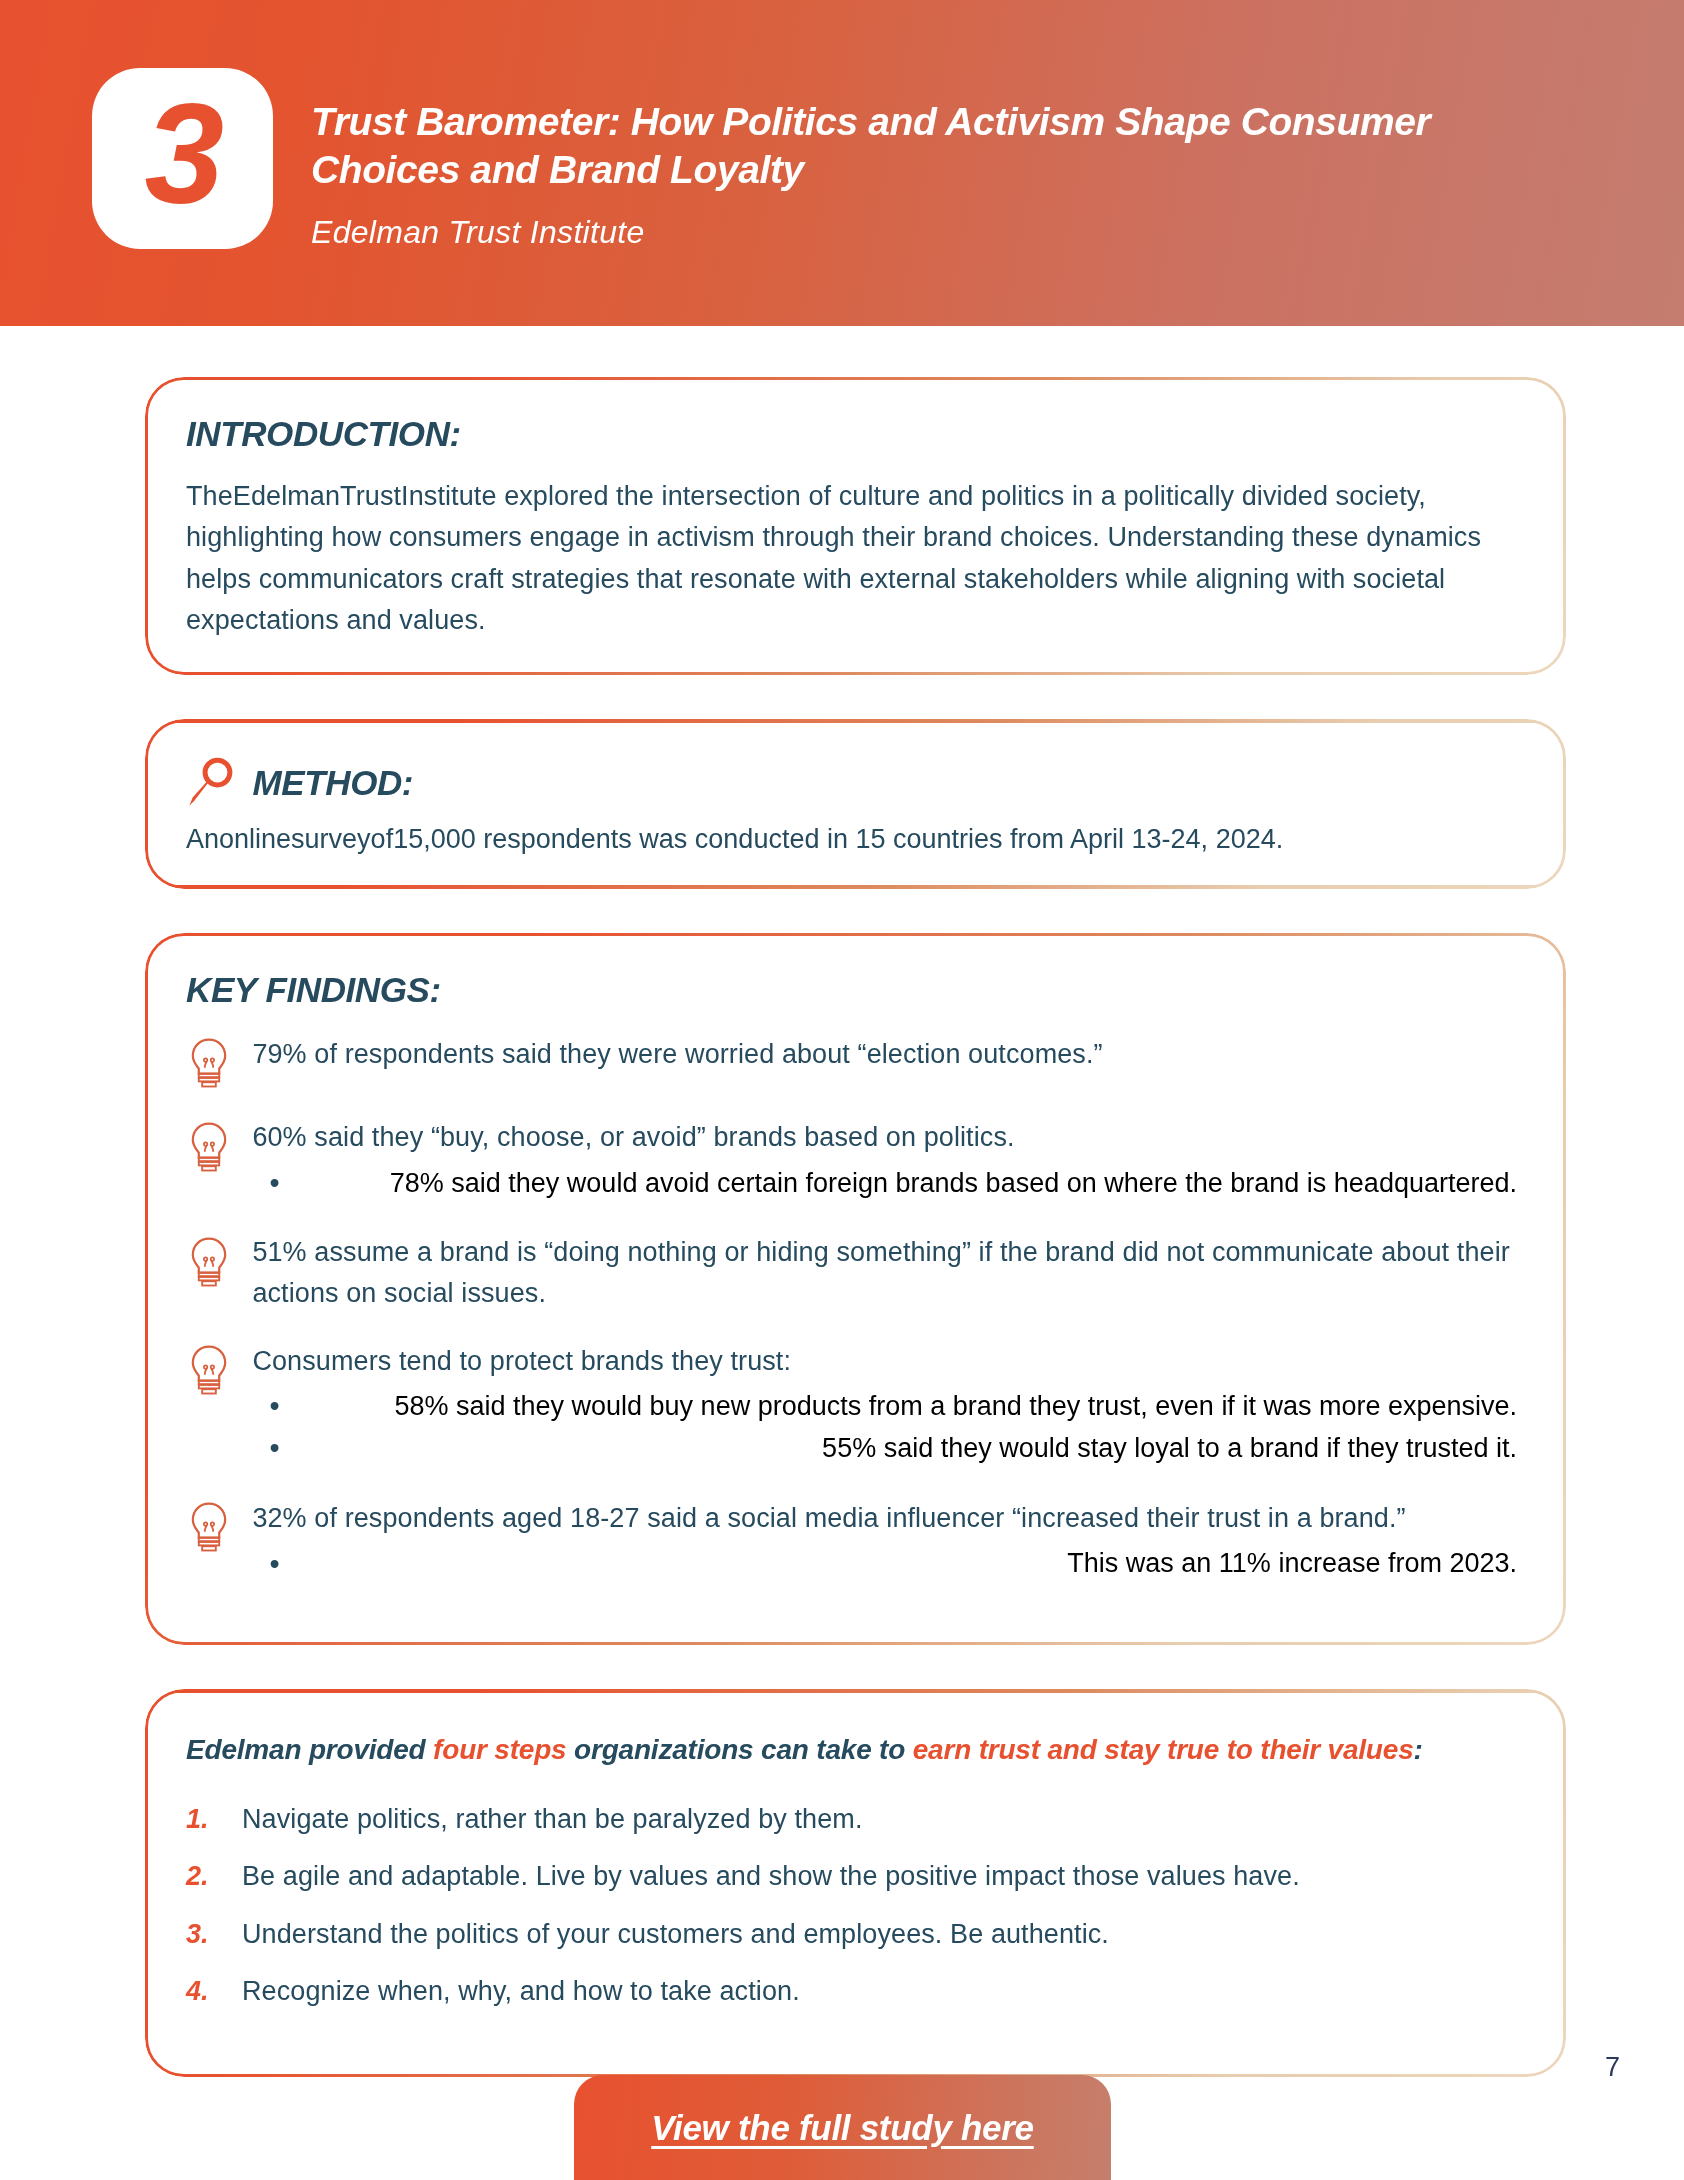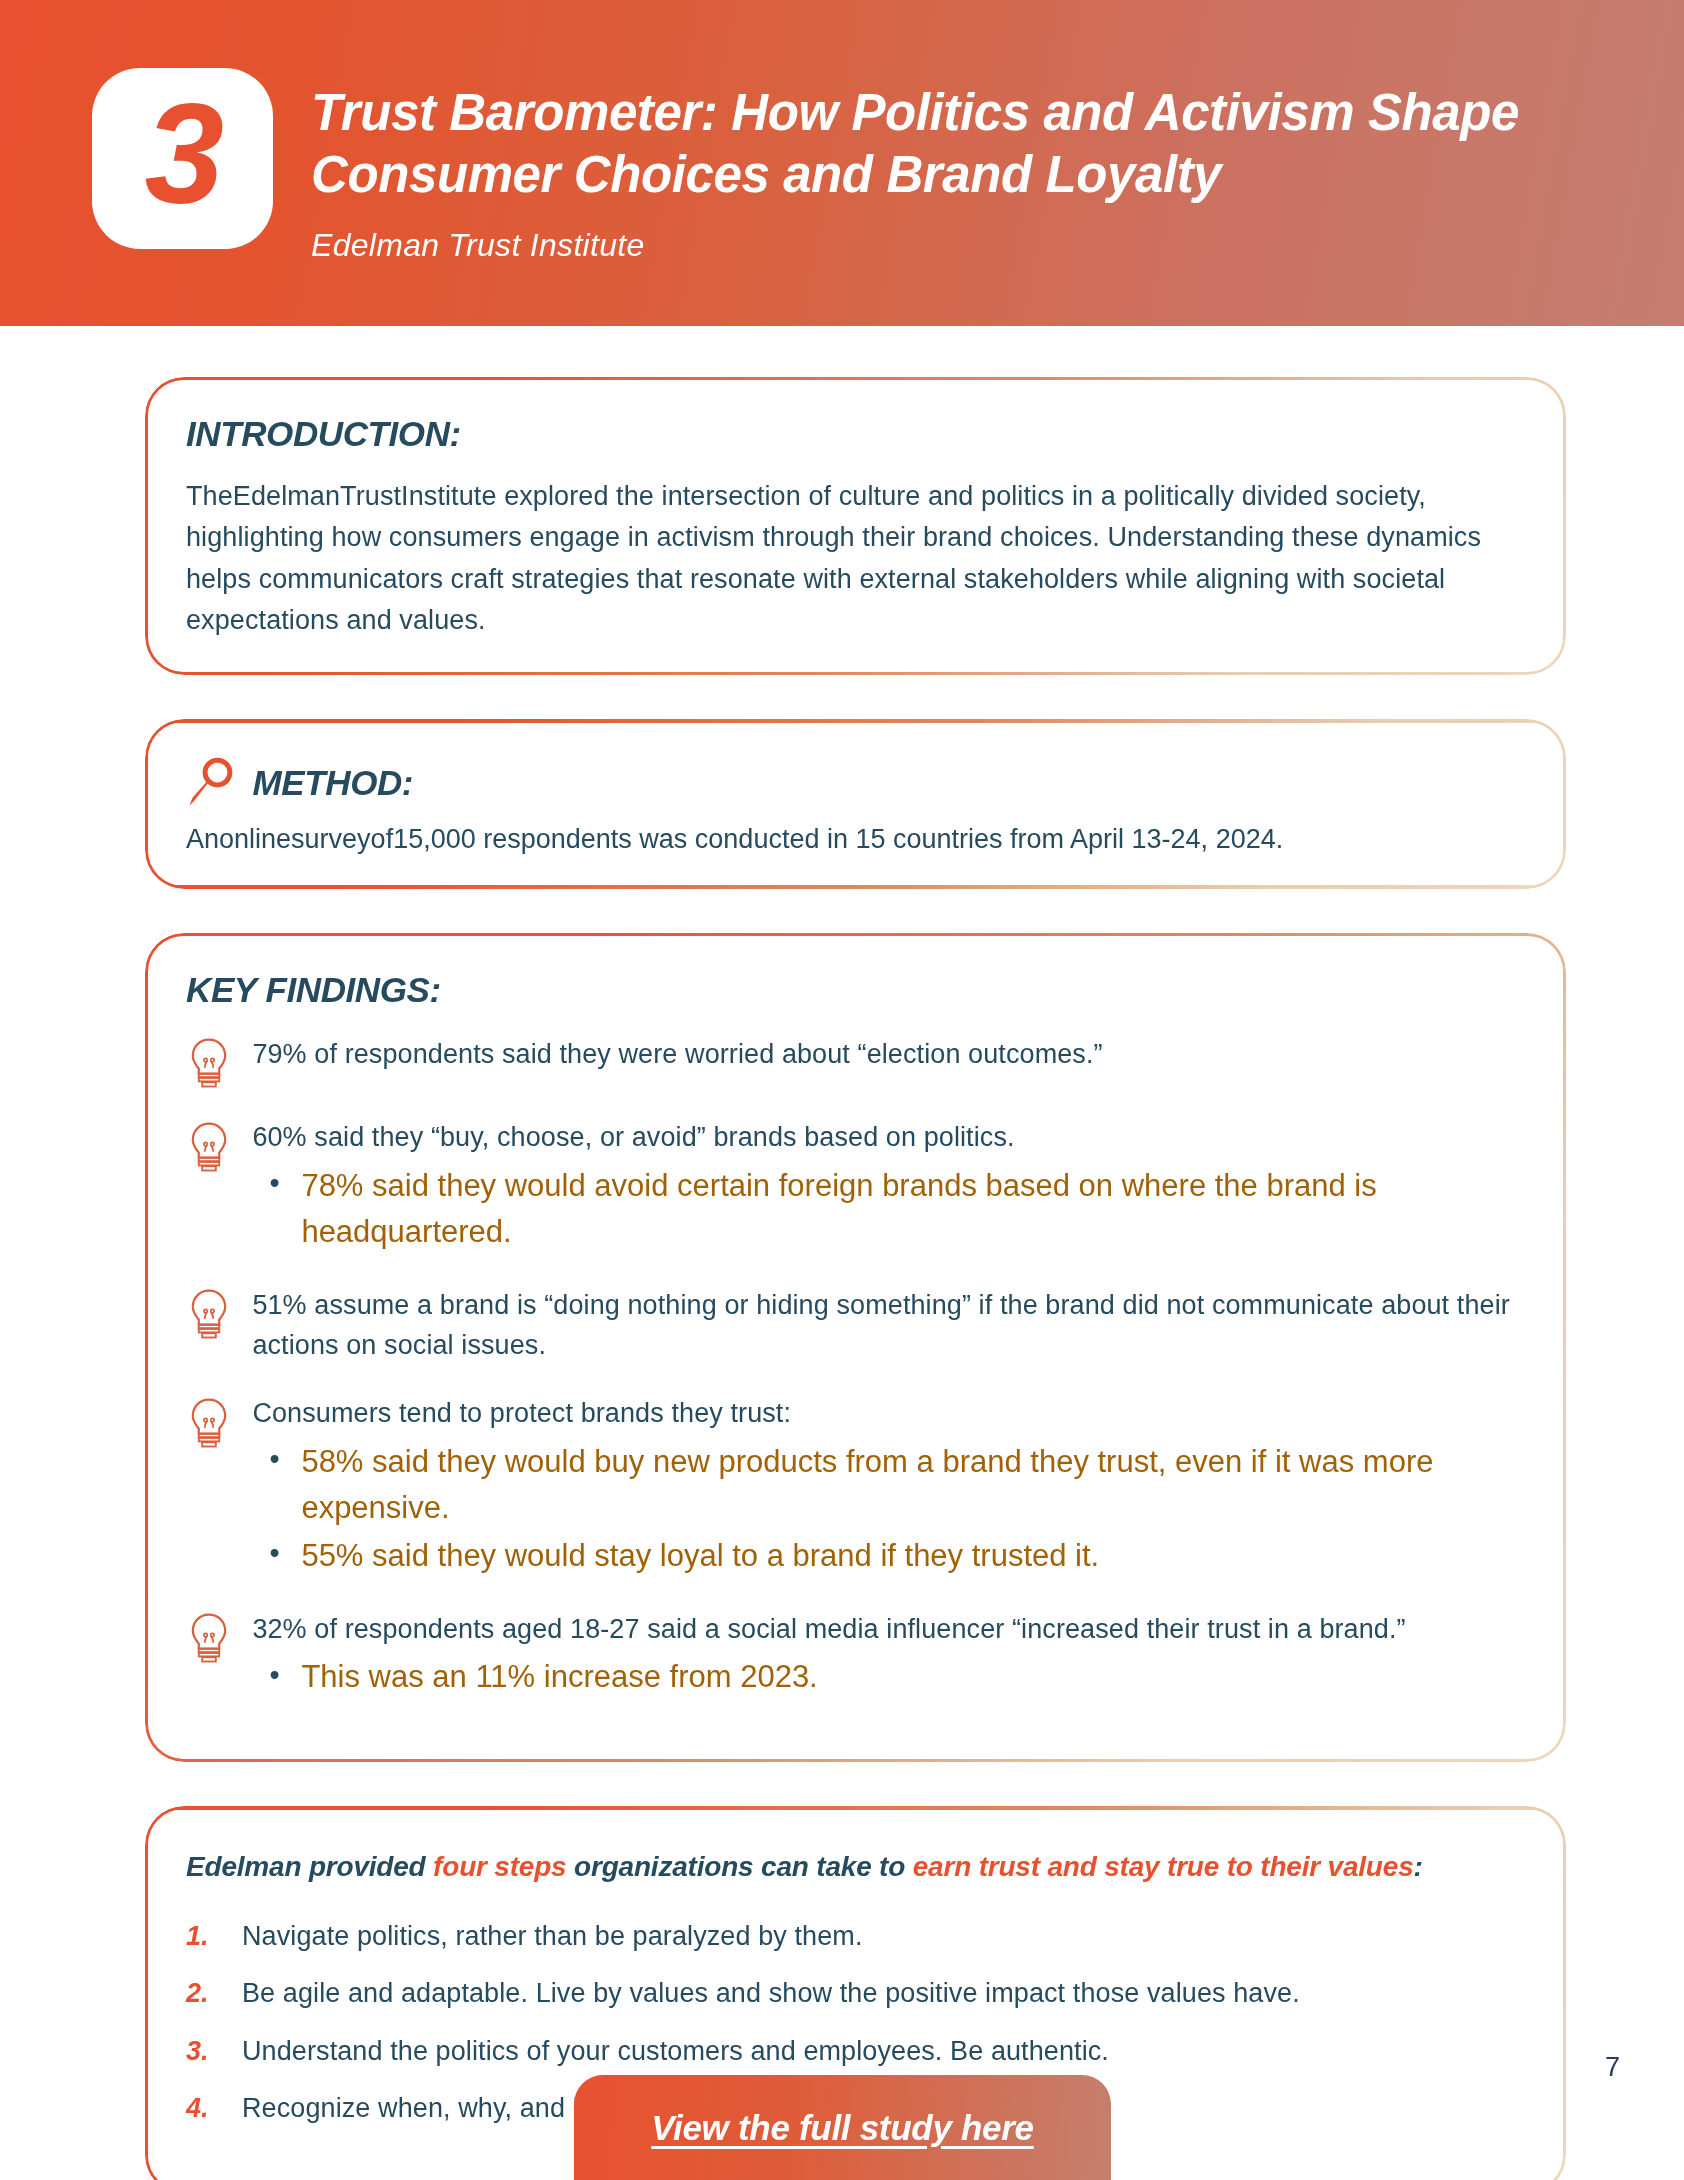--- a/index.html
+++ b/index.html
@@ -50,26 +50,27 @@
     letter-spacing:-3.4px;
     transform:translateY(-5.1px);
   }
 
   .header-text {
     margin-left:38px;
     padding-top:10.2px;
     max-width:1218px;
   }
   .header-title {
-    font-size:51px;
+    font-size:39px;
     font-weight:bold;
     font-style:italic;
     color:#ffffff;
     line-height:1.22;
     letter-spacing:-0.4px;
+    margin-top:16px;
   }
   .header-sub {
     margin-top:20.4px;
     font-size:32px;
     font-style:italic;
     color:#ffffff;
     font-weight:300;
     letter-spacing:0.3px;
   }
 
@@ -141,24 +142,25 @@
   .finding-body { flex:1; padding-top:1.7px; }
   .finding-main {
     font-size:27px;
     color:#264a5e;
     line-height:1.5;
     letter-spacing:0.1px;
   }
   .sub-list { list-style:none; margin-top:5.1px; padding-left:49px; }
   .sub-list li {
     position:relative;
-    font-size:31px;
-    color:#a16207;
+    font-size:27px;
+    color:#000000;
     line-height:1.5;
     margin-bottom:1.7px;
+    text-align:right;
   }
   .sub-list li::before {
     content:"\2022";
     position:absolute;
     left:-32px;
     top:-0.9px;
     font-size:29px;
     color:#264a5e;
   }
 

